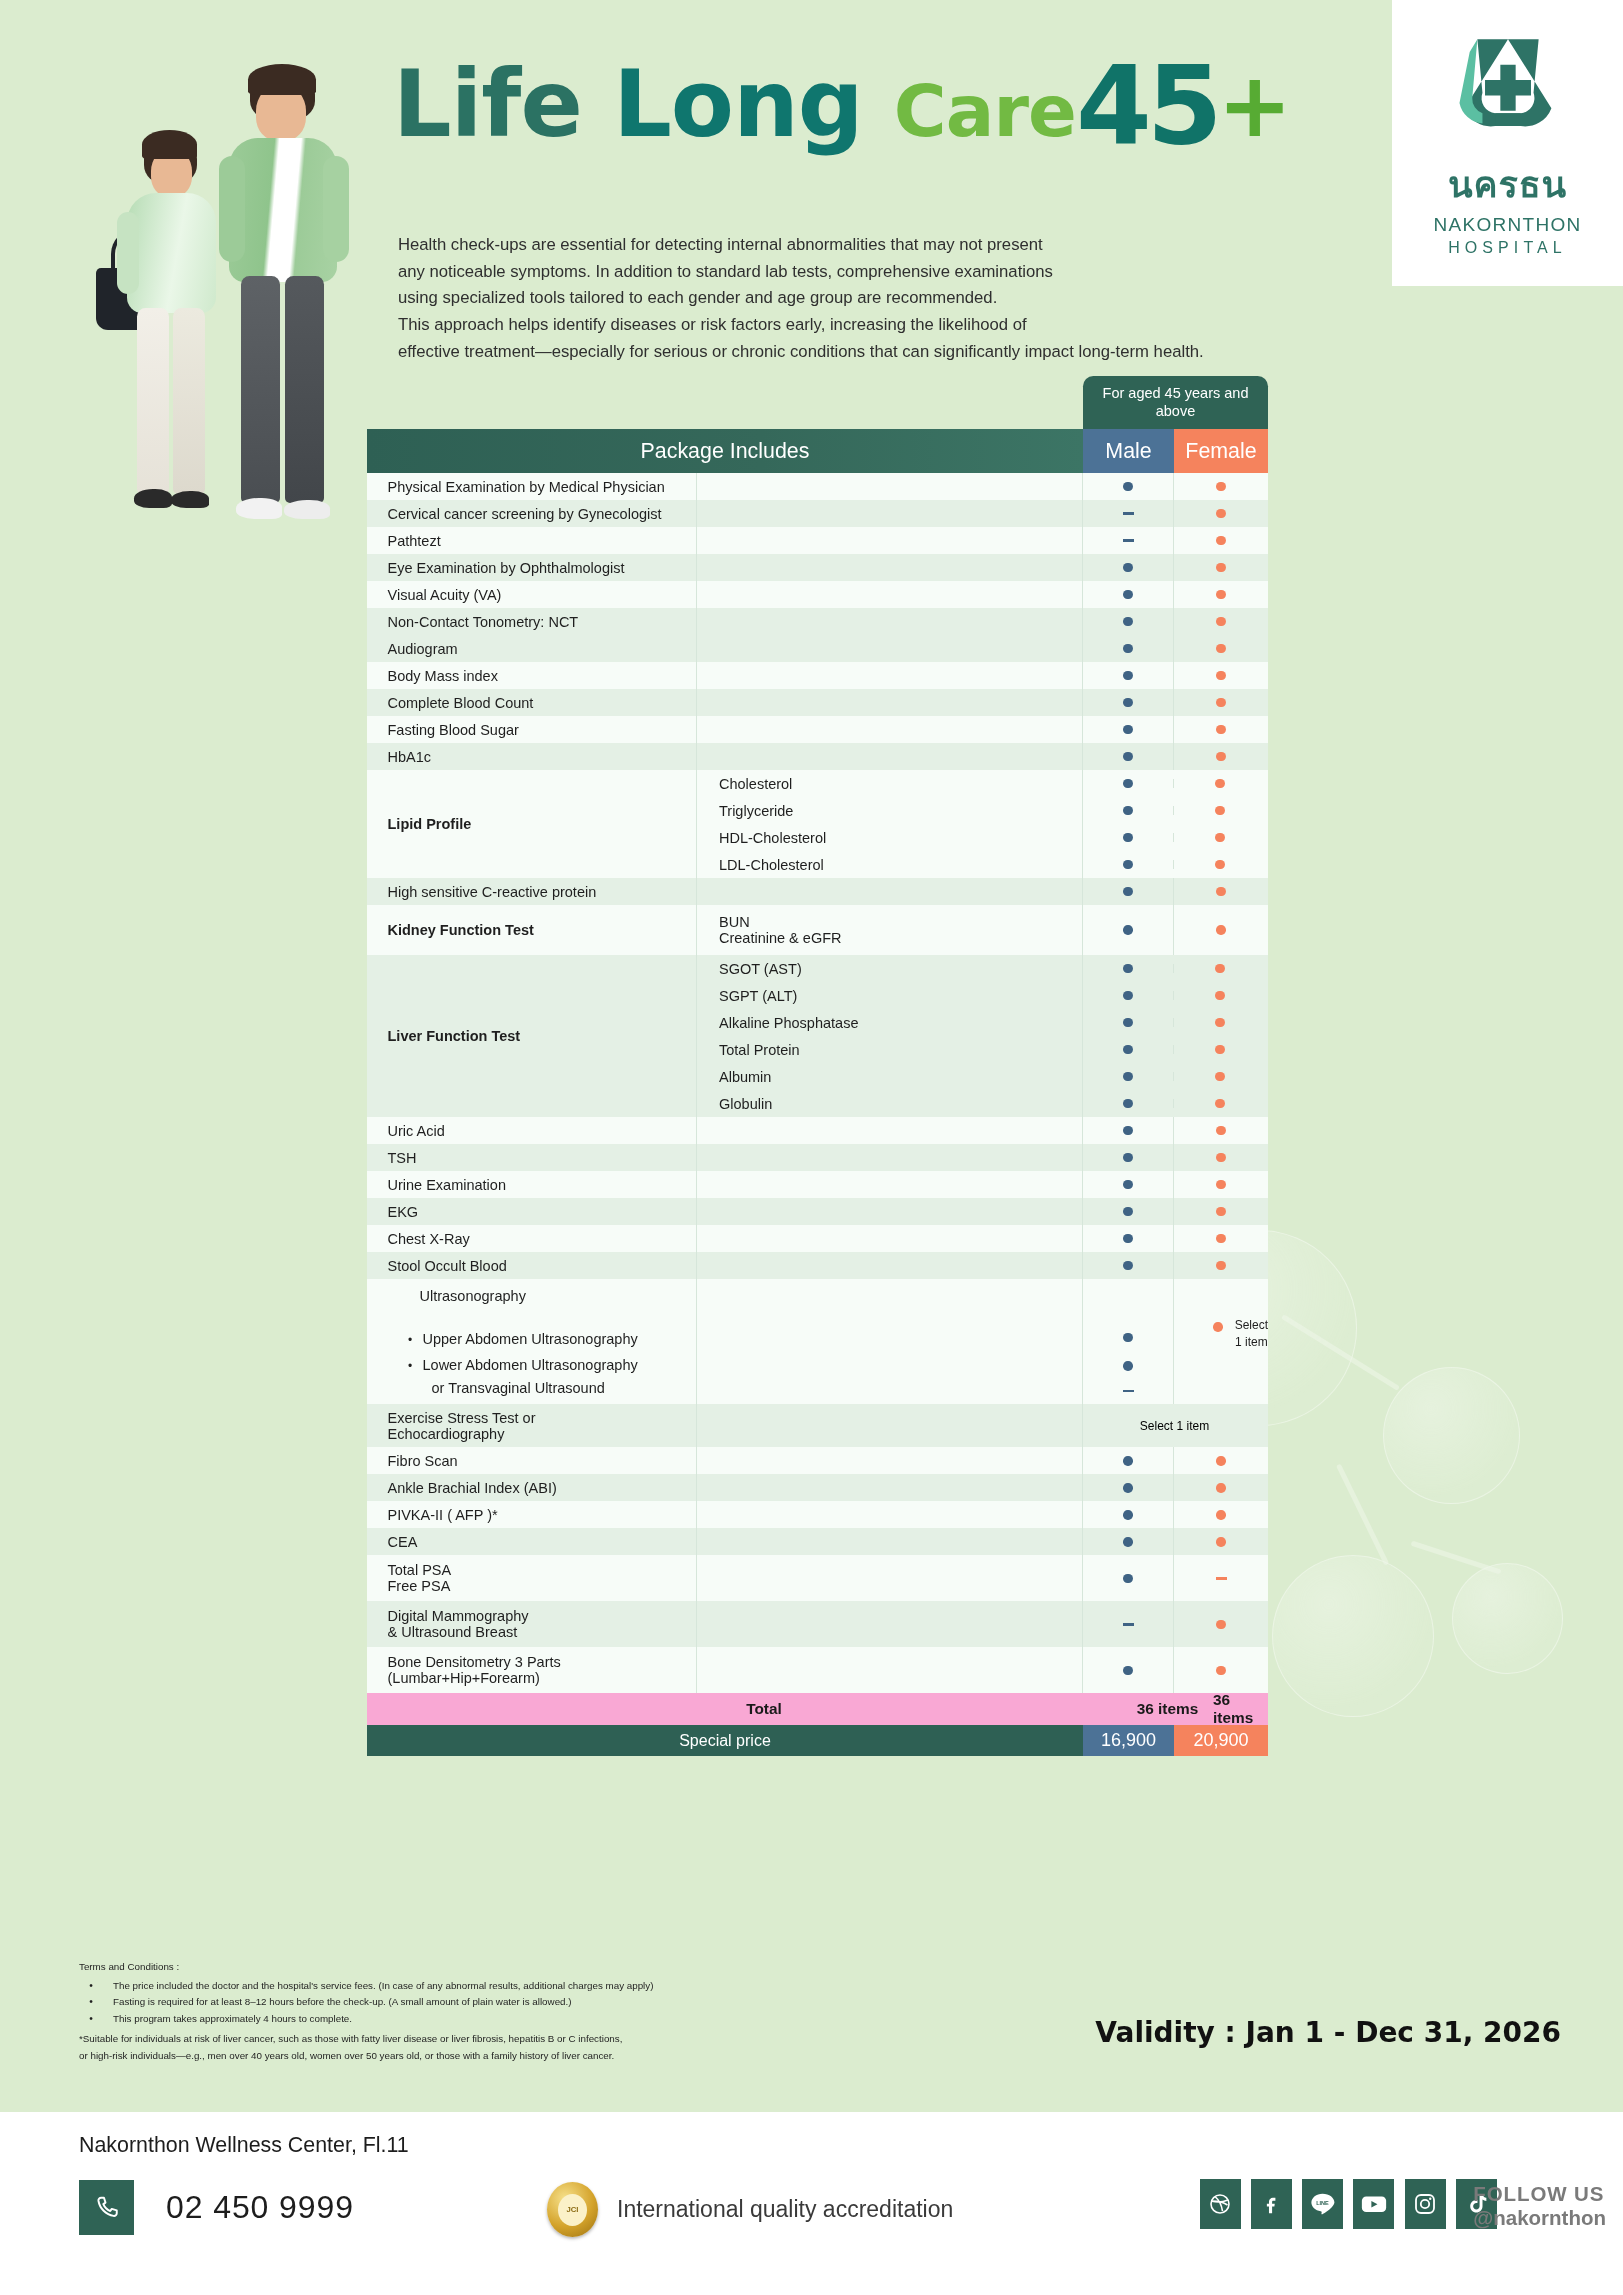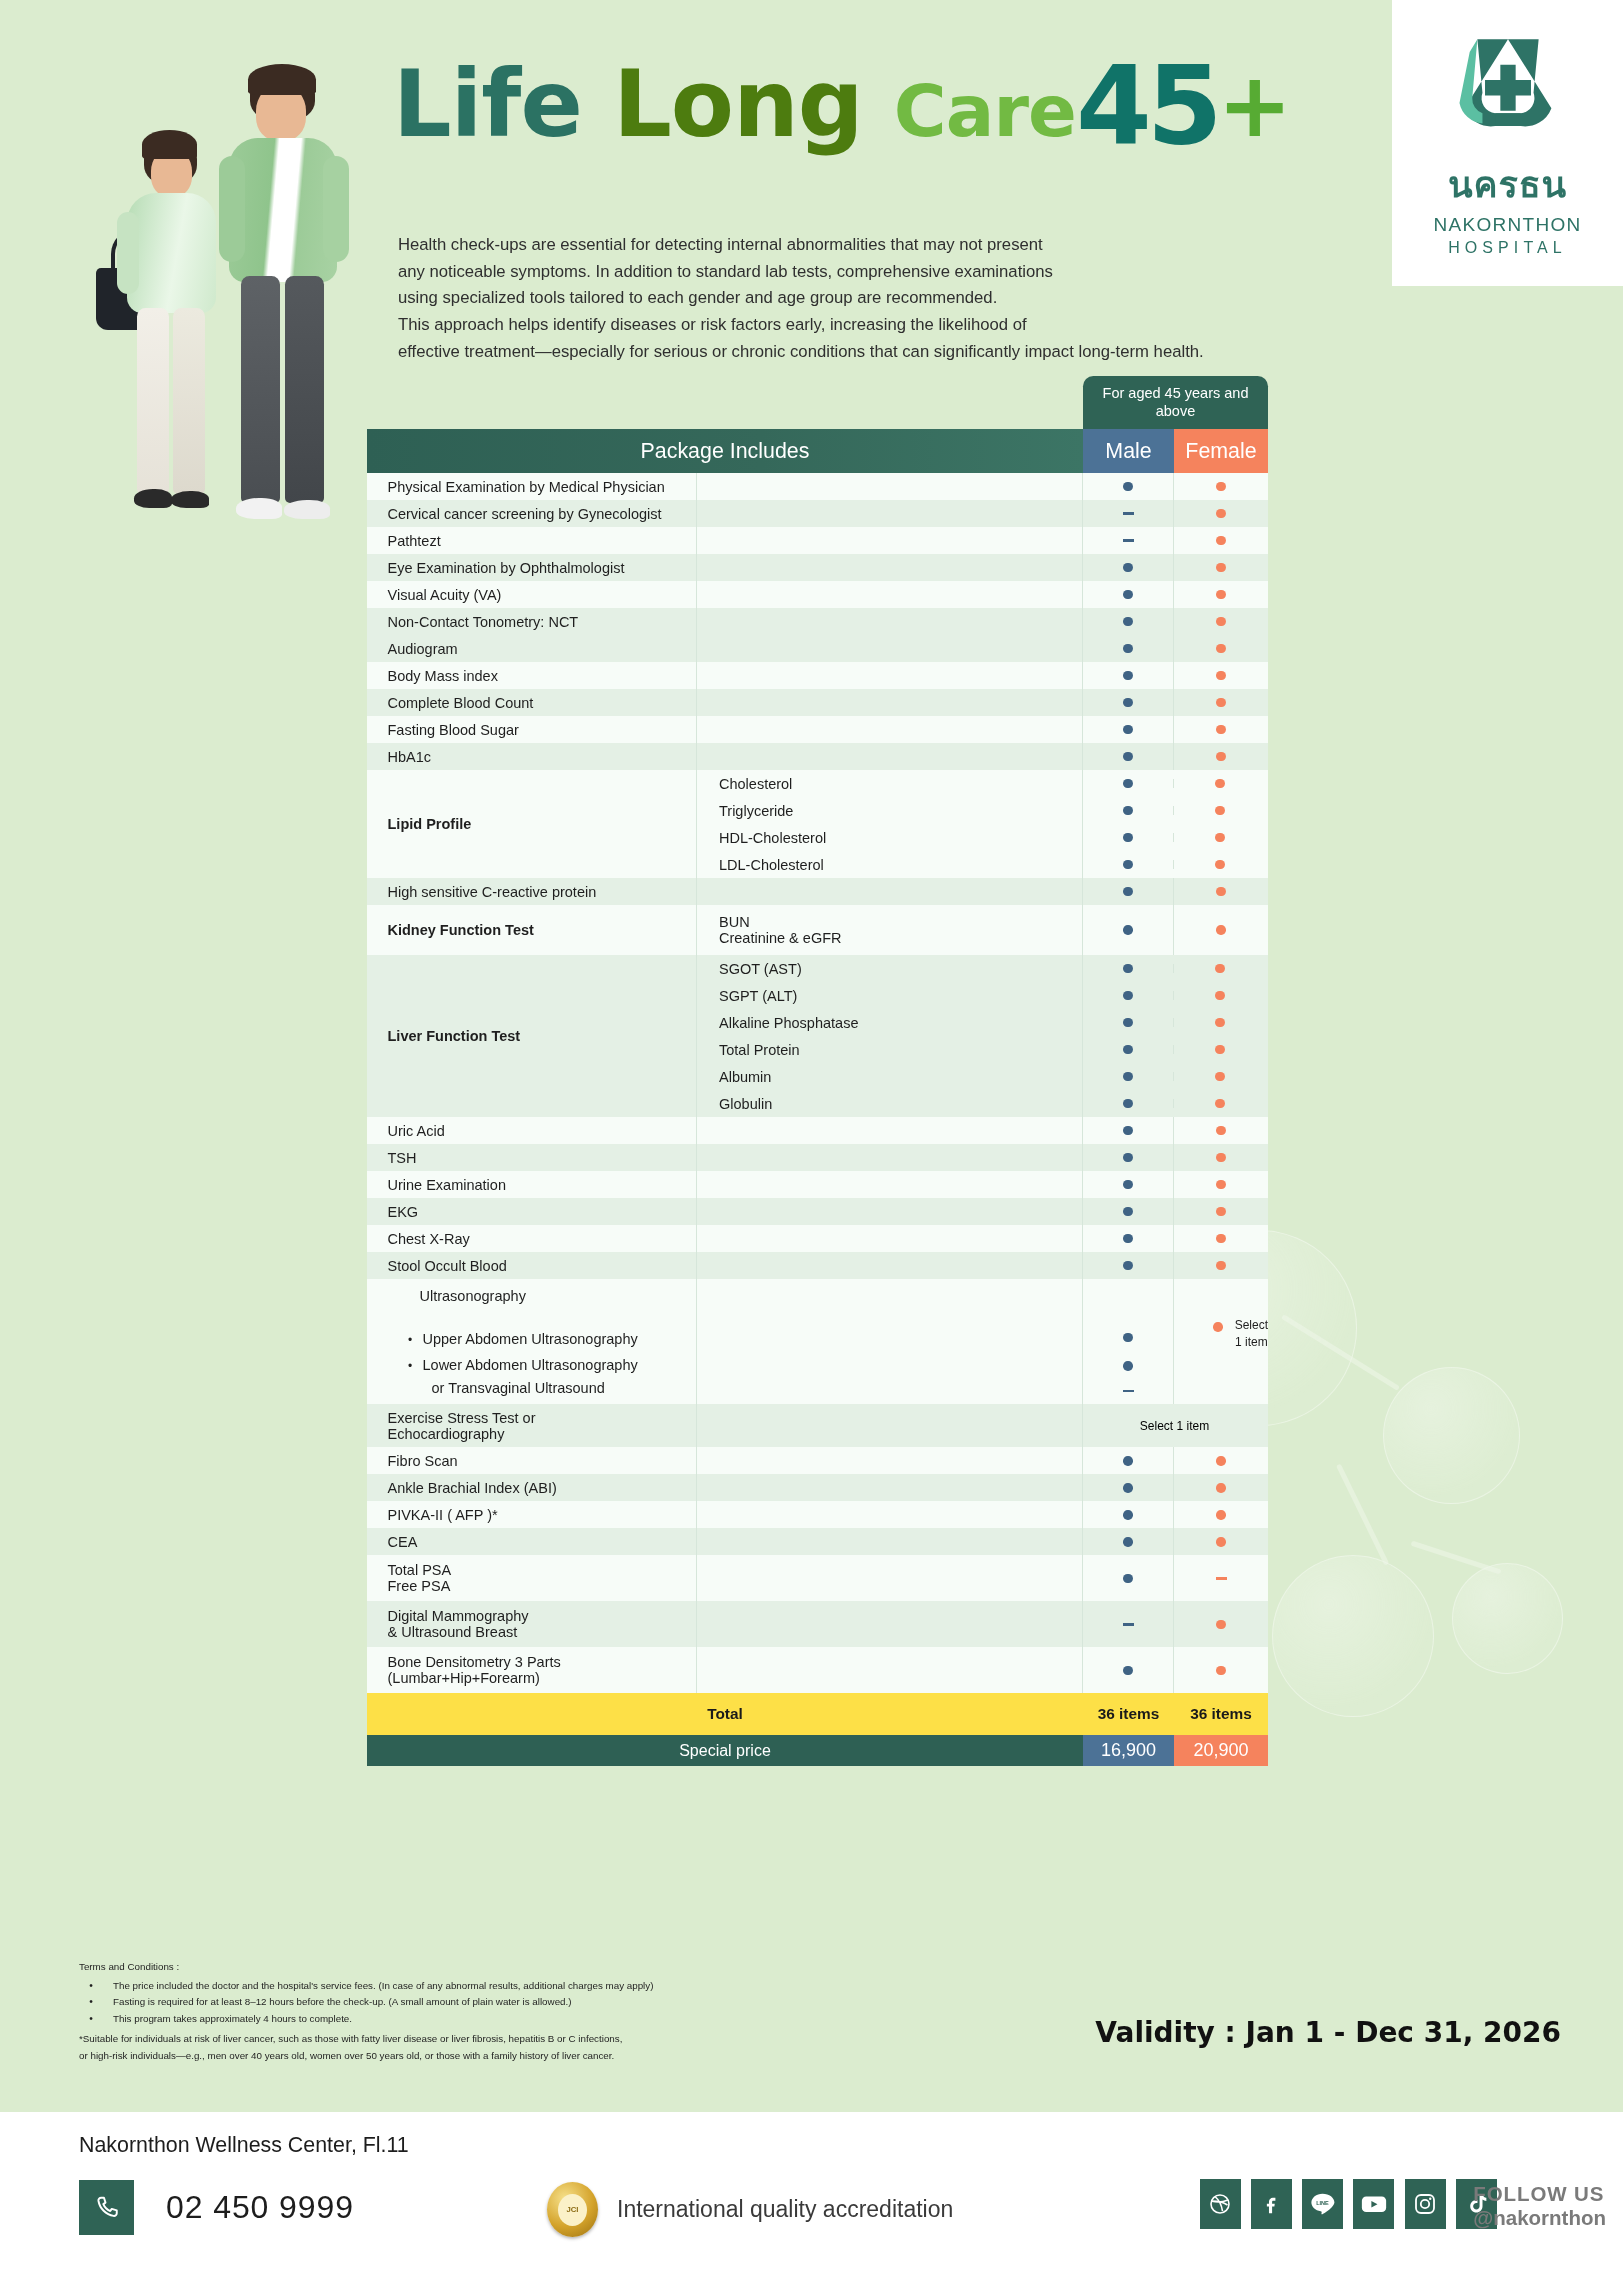--- a/index.html
+++ b/index.html
@@ -55,21 +55,21 @@
                  border-radius: 34px 34px 0 0; background: transparent; }
   .p-arm { position: absolute; border-radius: 17px; }
 
   .title-wrap { position: absolute; left: 393px; top: 51px; }
   .title-line {
     font-size: 92px; font-weight: 700; letter-spacing: -0.9px;
     line-height: 1.0; white-space: nowrap;
     font-family: "DejaVu Sans", sans-serif;
   }
   .t-life { color: #2b7263; }
-  .t-long { color: #4d7c0f; }
+  .t-long { color: #0f766e; }
   .t-care { color: #72ba43; font-size: 72px; font-weight: 600; }
   .t-45 {
     color: #107368; font-size: 109px; font-weight: 800;
     letter-spacing: -5.1px; vertical-align: -6.8px;
   }
   .t-plus { color: #57ab33; font-size: 89px; font-weight: 800; }
 
   .desc {
     position: absolute; left: 398px; top: 232px;
     width: 888px;
@@ -166,21 +166,21 @@
   .grp-span {
     flex: 0 0 183px; display: flex; align-items: center;
   }
   .grp-span .half {
     flex: 0 0 91px; display: flex; align-items: center; justify-content: center;
   }
   .grp-span .half:first-child { border-right: 0.9px solid #d6e6da; }
   .grp-span .half:last-child { flex: 1; }
   .bullet-dot { margin-right: 10.3px; font-size: 12px; }
 
-  .totrow { display: flex; height: 42px; background: #fde047; }
+  .totrow { display: flex; height: 32px; background: #f9a8d4; padding-left: 39px; }
   .totrow .t-label {
     flex: 0 0 716px; display: flex; align-items: center; justify-content: center;
     font-size: 15.4px; font-weight: 700; color: #1a1a1a;
   }
   .totrow .t-m, .totrow .t-f {
     flex: 0 0 91px; display: flex; align-items: center; justify-content: center;
     font-size: 15.4px; color: #1a1a1a; font-weight: 600;
   }
   .totrow .t-f { flex: 1; }
 

